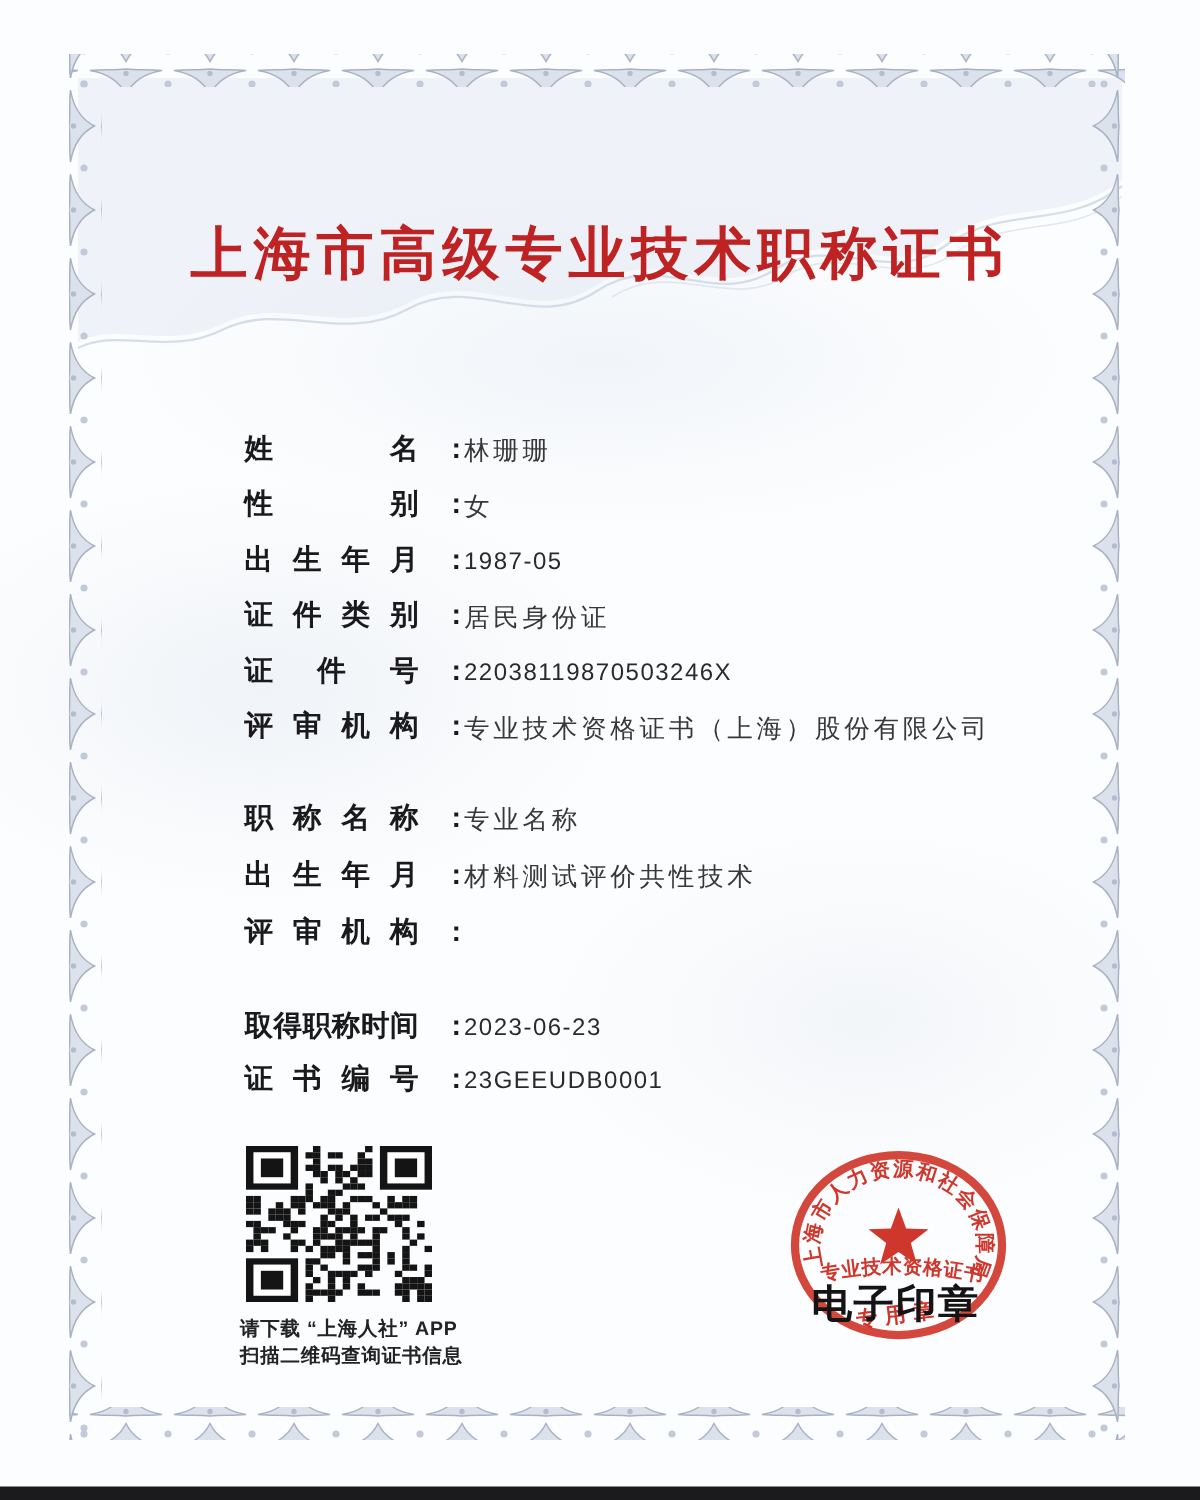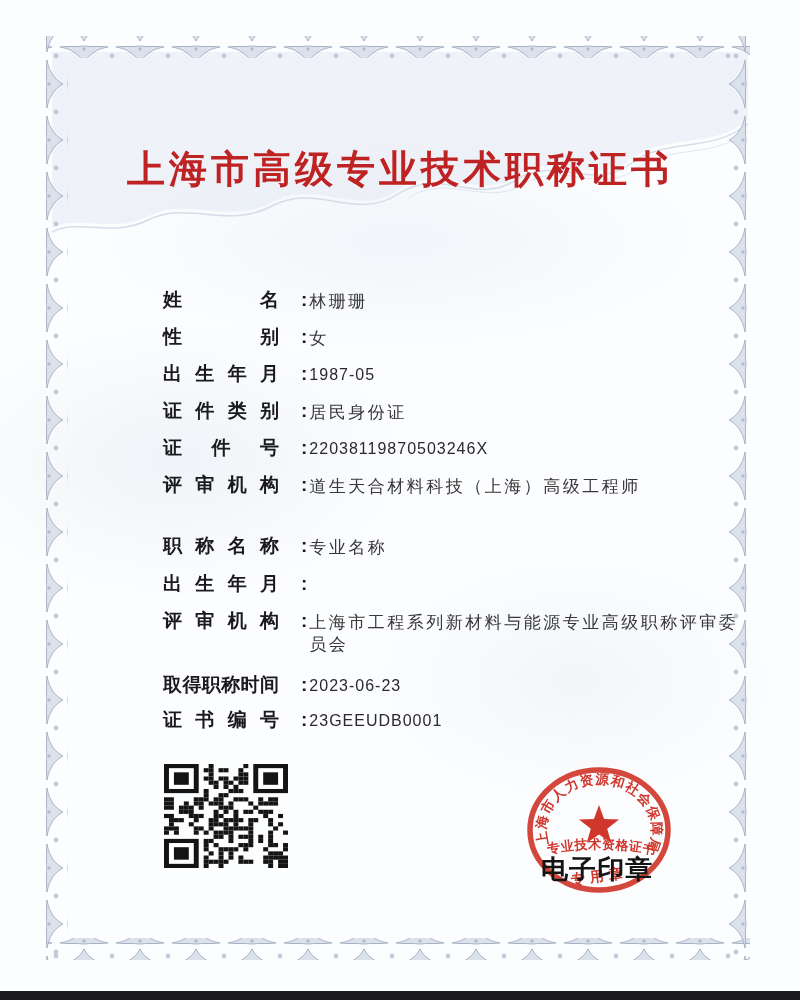--- a/index.html
+++ b/index.html
@@ -122,44 +122,44 @@
           <span class="lchars">证件号</span>
           <span class="colon">:</span>
         </span>
       <span class="fvalue num">22038119870503246X</span>
     </div>
     <div class="frow">
       <span class="flabel">
           <span class="lchars">评审机构</span>
           <span class="colon">:</span>
         </span>
-      <span class="fvalue">道生天合材料科技（上海）高级工程师</span>
+      <span class="fvalue">专业技术资格证书（上海）股份有限公司</span>
     </div>
   </div>
 
   <div class="fgroup g2">
     <div class="frow">
       <span class="flabel">
           <span class="lchars">职称名称</span>
           <span class="colon">:</span>
         </span>
       <span class="fvalue">专业名称</span>
     </div>
     <div class="frow">
       <span class="flabel">
           <span class="lchars">出生年月</span>
           <span class="colon">:</span>
         </span>
+      <span class="fvalue">材料测试评价共性技术</span>
     </div>
     <div class="frow">
       <span class="flabel">
           <span class="lchars">评审机构</span>
           <span class="colon">:</span>
         </span>
-      <span class="fvalue wide">上海市工程系列新材料与能源专业高级职称评审委员会</span>
     </div>
   </div>
 
   <div class="fgroup g3">
     <div class="frow">
       <span class="flabel">
           <span class="lchars">取得职称时间</span>
           <span class="colon">:</span>
         </span>
       <span class="fvalue num">2023-06-23</span>
@@ -379,20 +379,24 @@
       <rect x="0" y="0" width="35" height="35" fill="#141414"></rect>
       <rect x="5" y="5" width="25" height="25" fill="#fff"></rect>
       <rect x="10" y="10" width="15" height="15" fill="#141414"></rect>
       <rect x="90" y="0" width="35" height="35" fill="#141414"></rect>
       <rect x="95" y="5" width="25" height="25" fill="#fff"></rect>
       <rect x="100" y="10" width="15" height="15" fill="#141414"></rect>
       <rect x="0" y="90" width="35" height="35" fill="#141414"></rect>
       <rect x="5" y="95" width="25" height="25" fill="#fff"></rect>
       <rect x="10" y="100" width="15" height="15" fill="#141414"></rect>
     </svg>
+  <div class="qr-caption">
+    <div>请下载 “上海人社” APP</div>
+    <div>扫描二维码查询证书信息</div>
+  </div>
 
   <svg class="seal-svg" viewBox="0 0 168 140">
     <defs>
       <path id="sealRingPath" d="M35,89.4 A53,46 0 1 1 131,89.4" fill="none"></path>
       <path id="sealMidPath" d="M30,94 Q83,83 136,94" fill="none"></path>
     </defs>
     <ellipse cx="83" cy="70" rx="69" ry="60" fill="none" stroke="#d0372c" stroke-width="5.5" opacity="0.92"></ellipse>
     <text font-size="13.5" font-weight="bold" fill="#cf372d" letter-spacing="1.2" font-family="Liberation Sans, sans-serif">
       <textPath href="#sealRingPath" startOffset="6">上海市人力资源和社会保障局</textPath>
     </text>

